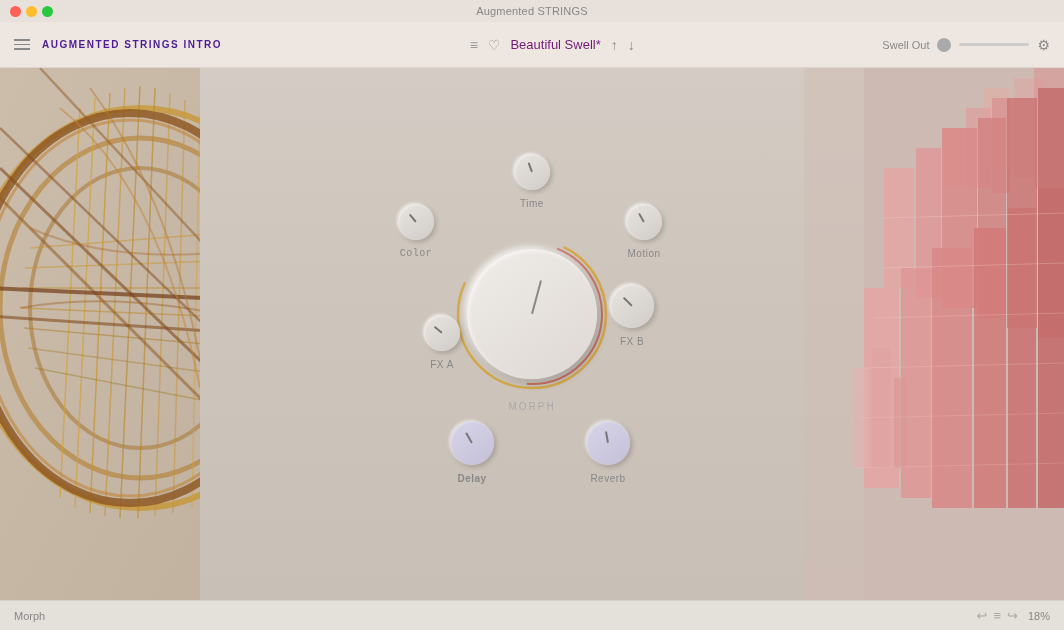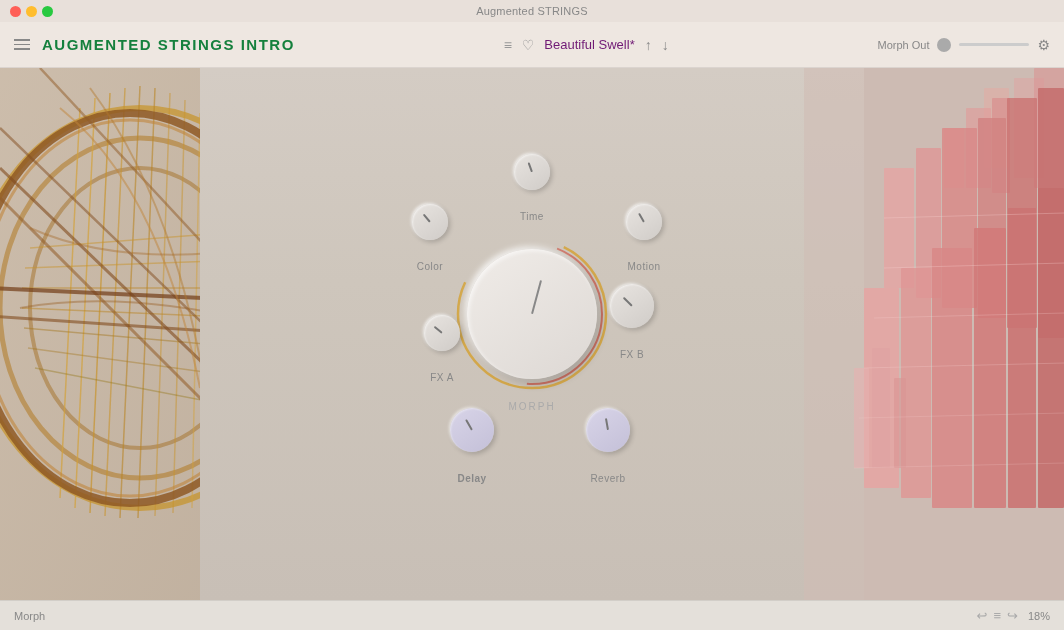--- a/index.html
+++ b/index.html
@@ -64,23 +64,23 @@
       flex-direction: column;
       gap: 3px;
       cursor: pointer;
     }
     .hamburger-icon span {
       width: 16px; height: 1.5px;
       background: #888;
       display: block;
     }
     .app-title {
-      font-size: 15px;
+      font-size: 10px;
       font-weight: 700;
-      color: #15803d;
+      color: #4c1d95;
       letter-spacing: 1.5px;
       text-transform: uppercase;
     }
     .toolbar-center {
       flex: 1;
       display: flex;
       align-items: center;
       justify-content: center;
       gap: 10px;
     }
@@ -143,21 +143,21 @@
       display: flex;
       flex-direction: column;
       align-items: center;
     }
 
     
     .knob-container {
       display: flex;
       flex-direction: column;
       align-items: center;
-      gap: 21px;
+      gap: 8px;
     }
     .knob {
       border-radius: 50%;
       background: linear-gradient(145deg, #e8e4e0, #d0ccc8);
       box-shadow: 2px 2px 5px rgba(0,0,0,0.2), -1px -1px 3px rgba(255,255,255,0.8), inset 1px 1px 2px rgba(255,255,255,0.5);
       position: relative;
       cursor: pointer;
     }
     .knob-indicator {
       position: absolute;
@@ -204,21 +204,21 @@
 
     
     .controls-layout {
       position: relative;
       width: 300px;
       height: 340px;
     }
 
     
     .pos-time { position: absolute; top: 0; left: 50%; transform: translateX(-50%); }
-    .pos-color { position: absolute; top: 50px; left: 30px; }
+    .pos-color { position: absolute; top: 50px; left: 16px; font-family: Liberation Mono, monospace; }
     .pos-motion { position: absolute; top: 50px; right: 20px; align-items: center; }
     .pos-morph { position: absolute; top: 80px; left: 50%; transform: translateX(-50%); }
     .pos-fxa { position: absolute; top: 145px; left: 42px; margin-top: 16px; }
     .pos-fxb { position: absolute; top: 130px; right: 28px; }
     .pos-delay { position: absolute; bottom: 10px; left: 68px; font-weight: bold; }
     .pos-reverb { position: absolute; bottom: 10px; right: 52px; }
 
     
     .knob-accent {
       background: linear-gradient(145deg, #d8d4e8, #c4c0d8);
@@ -314,21 +314,21 @@
     <span class="app-title">AUGMENTED STRINGS INTRO</span>
   </div>
   <div class="toolbar-center">
     <span class="browser-icon">≡</span>
     <span class="heart-icon">♡</span>
     <span class="preset-name">Beautiful Swell*</span>
     <span class="nav-arrow">↑</span>
     <span class="nav-arrow">↓</span>
   </div>
   <div class="toolbar-right">
-    <span class="main-out-label">Morph Out</span>
+    <span class="main-out-label">Swell Out</span>
     <div class="speaker-icon"></div>
     <div class="volume-slider"></div>
     <span class="settings-icon">⚙</span>
   </div>
 </div>
 
 <div class="main-area">
 
   <div class="left-art">
     <svg width="320" height="570" viewBox="0 0 320 570" style="position:absolute;top:0;left:0;">

